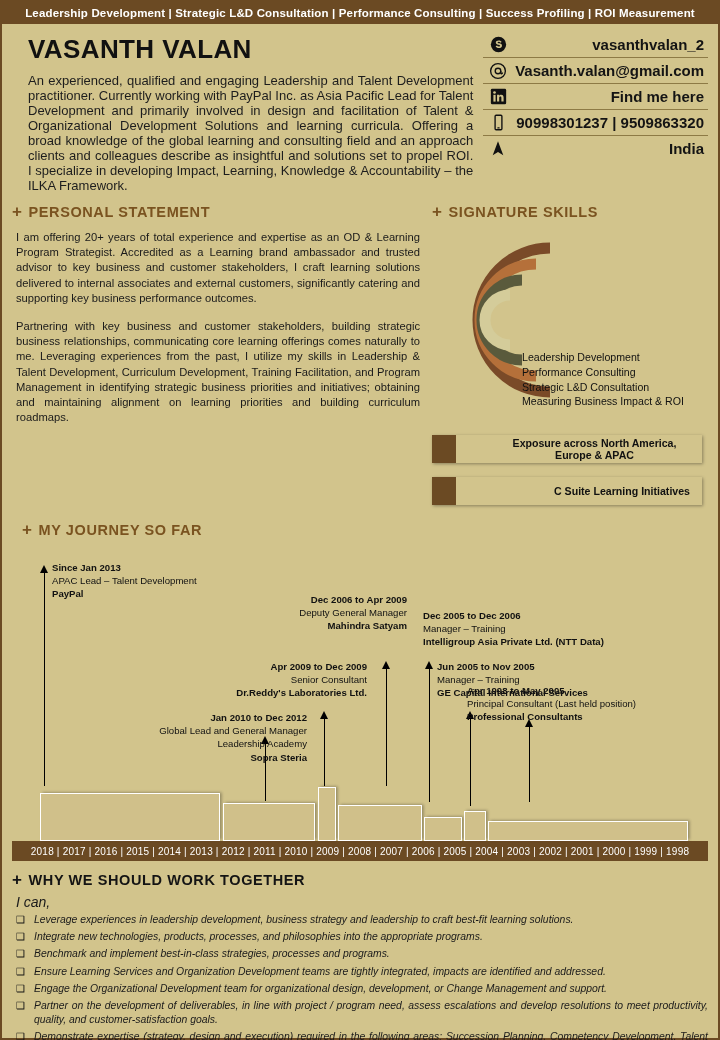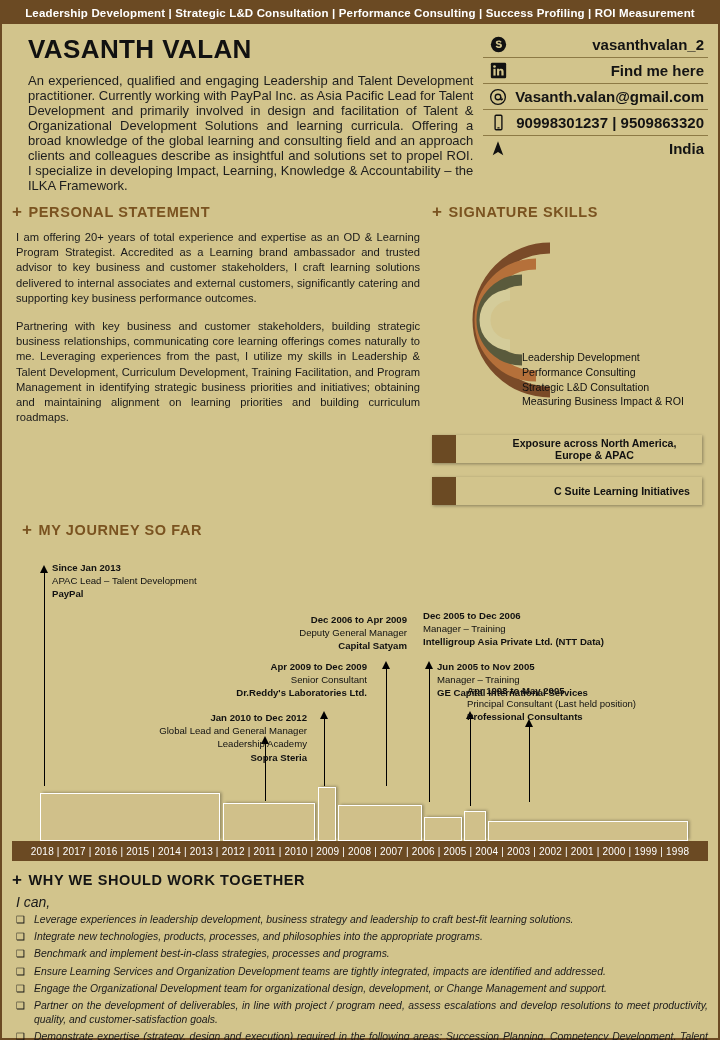--- a/index.html
+++ b/index.html
@@ -161,39 +161,39 @@
           <svg width="17" height="17" viewBox="0 0 20 20">
             <circle cx="10" cy="10" r="9" fill="#111"></circle>
             <path d="M10.3 5.2c-2.1 0-3.5 1-3.5 2.5 0 1.6 1.3 2.2 3.1 2.6 1.5.35 2 .6 2 1.15 0 .55-.55.95-1.5.95-1.1 0-1.75-.45-2.1-1.2l-1.7.75c.6 1.4 2 2.1 3.8 2.1 2.2 0 3.7-1.05 3.7-2.7 0-1.7-1.35-2.3-3.25-2.7-1.4-.3-1.9-.55-1.9-1.05 0-.5.5-.85 1.35-.85.95 0 1.5.4 1.8 1.05l1.65-.75c-.55-1.25-1.8-1.9-3.45-1.9z" fill="#D2C48C"></path>
           </svg>
         </span>
         <span class="contact-val">vasanthvalan_2</span>
       </div>
 
       <div class="contact-row">
         <span class="contact-ico">
+          <svg width="18" height="18" viewBox="0 0 20 20">
+            <circle cx="10" cy="10" r="8.2" fill="none" stroke="#111" stroke-width="1.5"></circle>
+            <circle cx="10" cy="10" r="3.1" fill="none" stroke="#111" stroke-width="1.5"></circle>
+            <path d="M13.1 10v2.3c0 1.1 1.9 1.1 1.9-.6" fill="none" stroke="#111" stroke-width="1.5"></path>
+          </svg>
+        </span>
+        <span class="contact-val">Vasanth.valan@gmail.com</span>
+      </div>
+
+      <div class="contact-row">
+        <span class="contact-ico">
           <svg width="17" height="17" viewBox="0 0 20 20">
             <rect x="1" y="1" width="18" height="18" rx="1.5" fill="#111"></rect>
             <rect x="4" y="8" width="2.6" height="8" fill="#D2C48C"></rect>
             <circle cx="5.3" cy="5.3" r="1.6" fill="#D2C48C"></circle>
             <path d="M8.3 8h2.5v1.1c.4-.75 1.3-1.3 2.4-1.3 2 0 2.8 1.25 2.8 3.3V16h-2.6v-4.3c0-1-.35-1.6-1.25-1.6-.85 0-1.35.55-1.35 1.6V16H8.3z" fill="#D2C48C"></path>
           </svg>
         </span>
         <span class="contact-val">Find me here</span>
-      </div>
-
-      <div class="contact-row">
-        <span class="contact-ico">
-          <svg width="18" height="18" viewBox="0 0 20 20">
-            <circle cx="10" cy="10" r="8.2" fill="none" stroke="#111" stroke-width="1.5"></circle>
-            <circle cx="10" cy="10" r="3.1" fill="none" stroke="#111" stroke-width="1.5"></circle>
-            <path d="M13.1 10v2.3c0 1.1 1.9 1.1 1.9-.6" fill="none" stroke="#111" stroke-width="1.5"></path>
-          </svg>
-        </span>
-        <span class="contact-val">Vasanth.valan@gmail.com</span>
       </div>
 
       <div class="contact-row">
         <span class="contact-ico">
           <svg width="15" height="17" viewBox="0 0 14 20">
             <rect x="3" y="1.5" width="8" height="17" rx="1.2" fill="none" stroke="#111" stroke-width="1.6"></rect>
             <rect x="5.6" y="15.6" width="2.8" height="1.4" rx=".6" fill="#111"></rect>
           </svg>
         </span>
         <span class="contact-val">90998301237 | 9509863320</span>
@@ -307,24 +307,24 @@
       <span class="head"></span>
         <span class="shaft" style="height:76px;"></span>
     </div>
 
     <div class="jentry ta-l" style="left:40px;top:40px;">
       <div class="d">Since Jan 2013</div>
       <div class="r">APAC Lead – Talent Development</div>
       <div class="c">PayPal</div>
     </div>
 
-    <div class="jentry ta-r" style="left:240px;top:92px;width:155px;">
+    <div class="jentry ta-r" style="left:240px;top:72px;width:155px;">
       <div class="d">Dec 2006 to Apr 2009</div>
       <div class="r">Deputy General Manager</div>
-      <div class="c">Capital Satyam</div>
+      <div class="c">Mahindra Satyam</div>
     </div>
 
     <div class="jentry ta-l" style="left:411px;top:88px;width:290px;">
       <div class="d">Dec 2005 to Dec 2006</div>
       <div class="r">Manager – Training</div>
       <div class="c">Intelligroup Asia Private Ltd. (NTT Data)</div>
     </div>
 
     <div class="jentry ta-r" style="left:175px;top:139px;width:180px;">
       <div class="d">Apr 2009 to Dec 2009</div>

